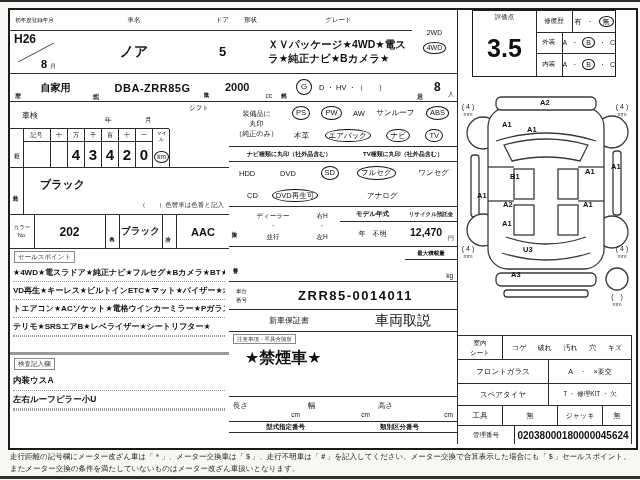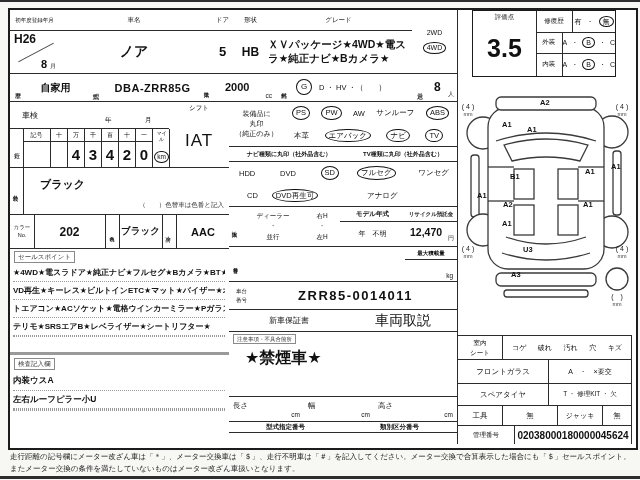--- a/index.html
+++ b/index.html
@@ -64,21 +64,20 @@
     <div class="cell" style="left:49px;top:0;width:151px;height:64px">
       <div class="lblstrip">車名</div>
       <div class="hval" style="font-size:14px;font-weight:bold">ノア</div>
     </div>
     <div class="cell" style="left:199px;top:0;width:28px;height:64px">
       <div class="lblstrip">ドア</div>
       <div class="hval" style="font-size:13px;font-weight:bold">5</div>
     </div>
     <div class="cell" style="left:226px;top:0;width:30px;height:64px">
       <div class="lblstrip">形状</div>
-      <div class="hval" style="font-size:12px;font-weight:bold">HB</div>
     </div>
     <div class="cell" style="left:255px;top:0;width:148px;height:64px">
       <div class="lblstrip">グレード</div>
       <div class="hval" style="flex-direction:column;align-items:flex-start;padding:0 3px;font-size:10.5px;font-weight:bold;line-height:1.25">
           <div>ＸＶパッケージ★4WD★電ス</div>
           <div>ラ★純正ナビ★Bカメラ★</div>
         </div>
     </div>
     <div class="cell" style="left:402px;top:0;width:46px;height:64px">
       <div class="col" style="position:absolute;inset:0;gap:6px;font-size:7px">
@@ -117,21 +116,20 @@
       <span style="position:absolute;right:3px;bottom:2px;font-size:6px">人</span>
     </div>
 
     <div class="cell" style="left:0;top:92px;width:160px;height:27px">
       <span style="position:absolute;left:12px;top:8px;font-size:8px">車検</span>
       <span style="position:absolute;left:95px;bottom:3px;font-size:6.5px">年</span>
       <span style="position:absolute;left:135px;bottom:3px;font-size:6.5px">月</span>
     </div>
     <div class="cell" style="left:159px;top:92px;width:61px;height:66px">
       <div style="position:absolute;top:2px;left:0;right:0;text-align:center;font-size:6.5px">シフト</div>
-      <div class="flex" style="position:absolute;inset:12px 0 0 0;font-size:17px;letter-spacing:1px">IAT</div>
     </div>
 
     <div class="cell" style="left:0;top:119px;width:160px;height:39px">
       <div class="flex" style="position:absolute;left:0;top:0;bottom:0;width:13px;border-right:1px solid #2b2b2b">
         <span class="v" style="font-size:6px">走行</span>
       </div>
       <div class="mhead">
           <span>記号</span>
           <span>十</span>
           <span>万</span>

